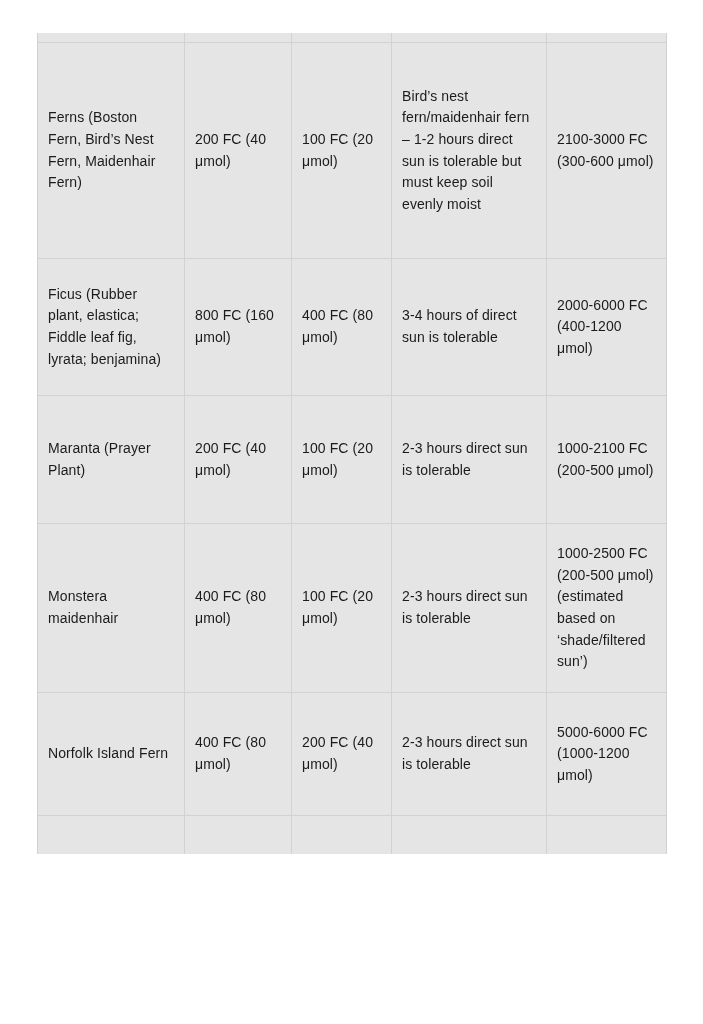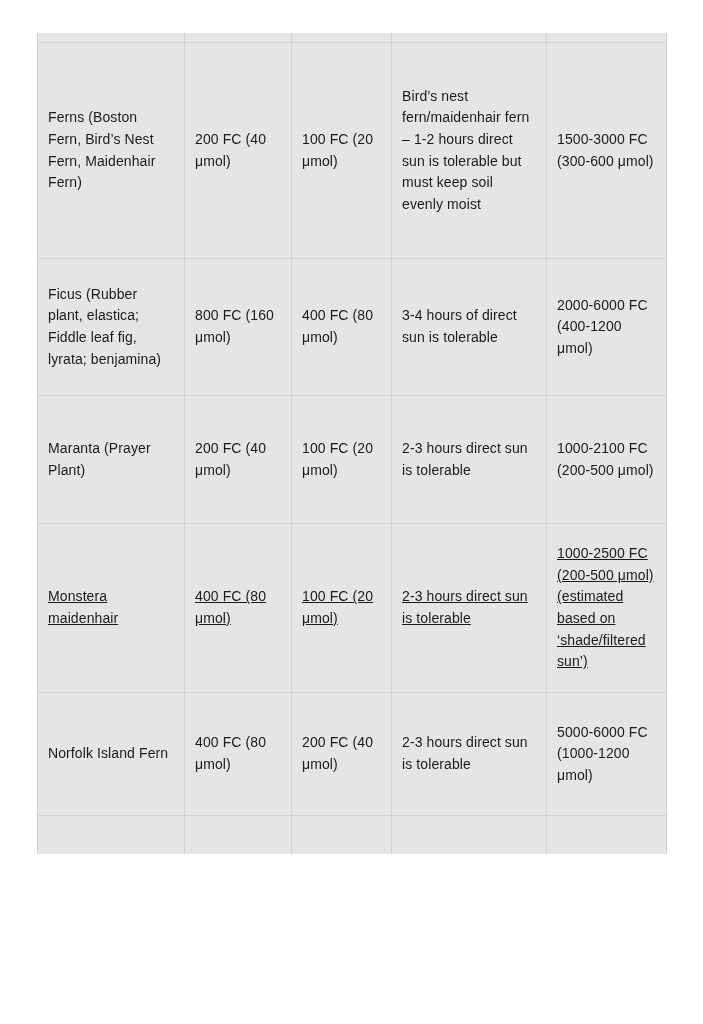--- a/index.html
+++ b/index.html
@@ -34,21 +34,21 @@
     color: #1b1b1b;
     word-wrap: break-word;
     background: #e5e5e5;
   }
   tr.row-partial-top td { border-top: none; height: 9px; padding: 0 10px; }
   tr.row-partial-bottom td { border-bottom: none; height: 38px; padding: 0 10px; }
   tr.row-ferns td    { height: 203px; }
   tr.row-ficus td    { height: 124px; }
   tr.row-jade td     { height: 120px; }
   tr.row-maranta td  { height: 115px; }
-  tr.row-monstera td { height: 156px; text-decoration: underline; }
+  tr.row-monstera td { height: 156px; }
   tr.row-norfolk td  { height: 110px; }
 </style>
 </head>
 <body>
 
 <div class="page">
   <table class="light-table">
     <colgroup>
       <col style="width:147px">
       <col style="width:107px">
@@ -63,21 +63,21 @@
         <td></td>
         <td></td>
         <td></td>
       </tr>
 
       <tr class="row-ferns">
         <td>Ferns (Boston Fern, Bird’s Nest Fern, Maidenhair Fern)</td>
         <td>200 FC (40 μmol)</td>
         <td>100 FC (20 μmol)</td>
         <td>Bird’s nest fern/maidenhair fern – 1-2 hours direct sun is tolerable but must keep soil evenly moist</td>
-        <td>1500-3000 FC (300-600 μmol)</td>
+        <td>2100-3000 FC (300-600 μmol)</td>
       </tr>
 
       <tr class="row-ficus">
         <td>Ficus (Rubber plant, elastica; Fiddle leaf fig, lyrata; benjamina)</td>
         <td>800 FC (160 μmol)</td>
         <td>400 FC (80 μmol)</td>
         <td>3-4 hours of direct sun is tolerable</td>
         <td>2000-6000 FC (400-1200 μmol)</td>
       </tr>
 

